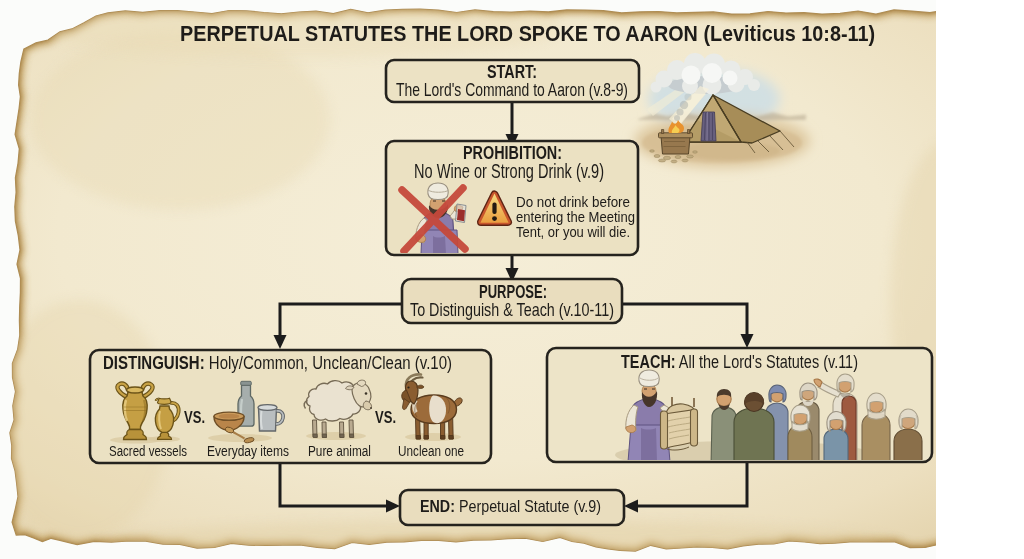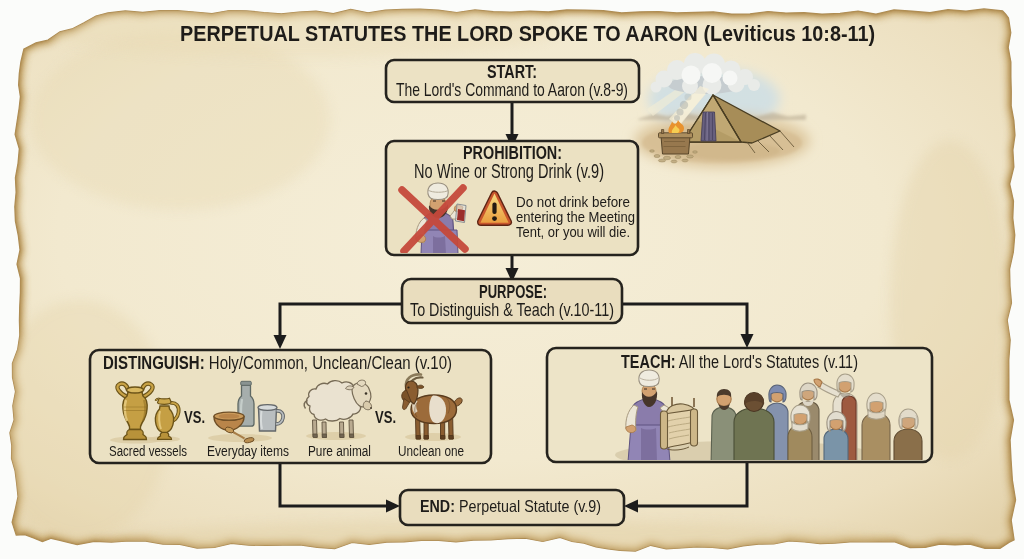--- a/index.html
+++ b/index.html
@@ -1,16 +1,16 @@
 <!DOCTYPE html>
 <html><head>
 <meta charset="utf-8">
 <style>
 html,body{margin:0;padding:0;}
-#stage{position:relative;width:1024px;height:559px;background:#fbfcfa;overflow:hidden;font-family:"Liberation Sans",sans-serif;}
+#stage{position:relative;width:936px;height:559px;background:#fbfcfa;overflow:hidden;font-family:"Liberation Sans",sans-serif;}
 </style>
 </head>
 <body>
 <div id="stage">
 <svg width="1024" height="559" viewBox="0 0 1024 559" xmlns="http://www.w3.org/2000/svg">
 <defs>
 <radialGradient id="pg" cx="0.46" cy="0.42" r="0.75">
 <stop offset="0" stop-color="#f5eed8"></stop>
 <stop offset="0.55" stop-color="#f2e9cf"></stop>
 <stop offset="0.82" stop-color="#ecdfbf"></stop>

